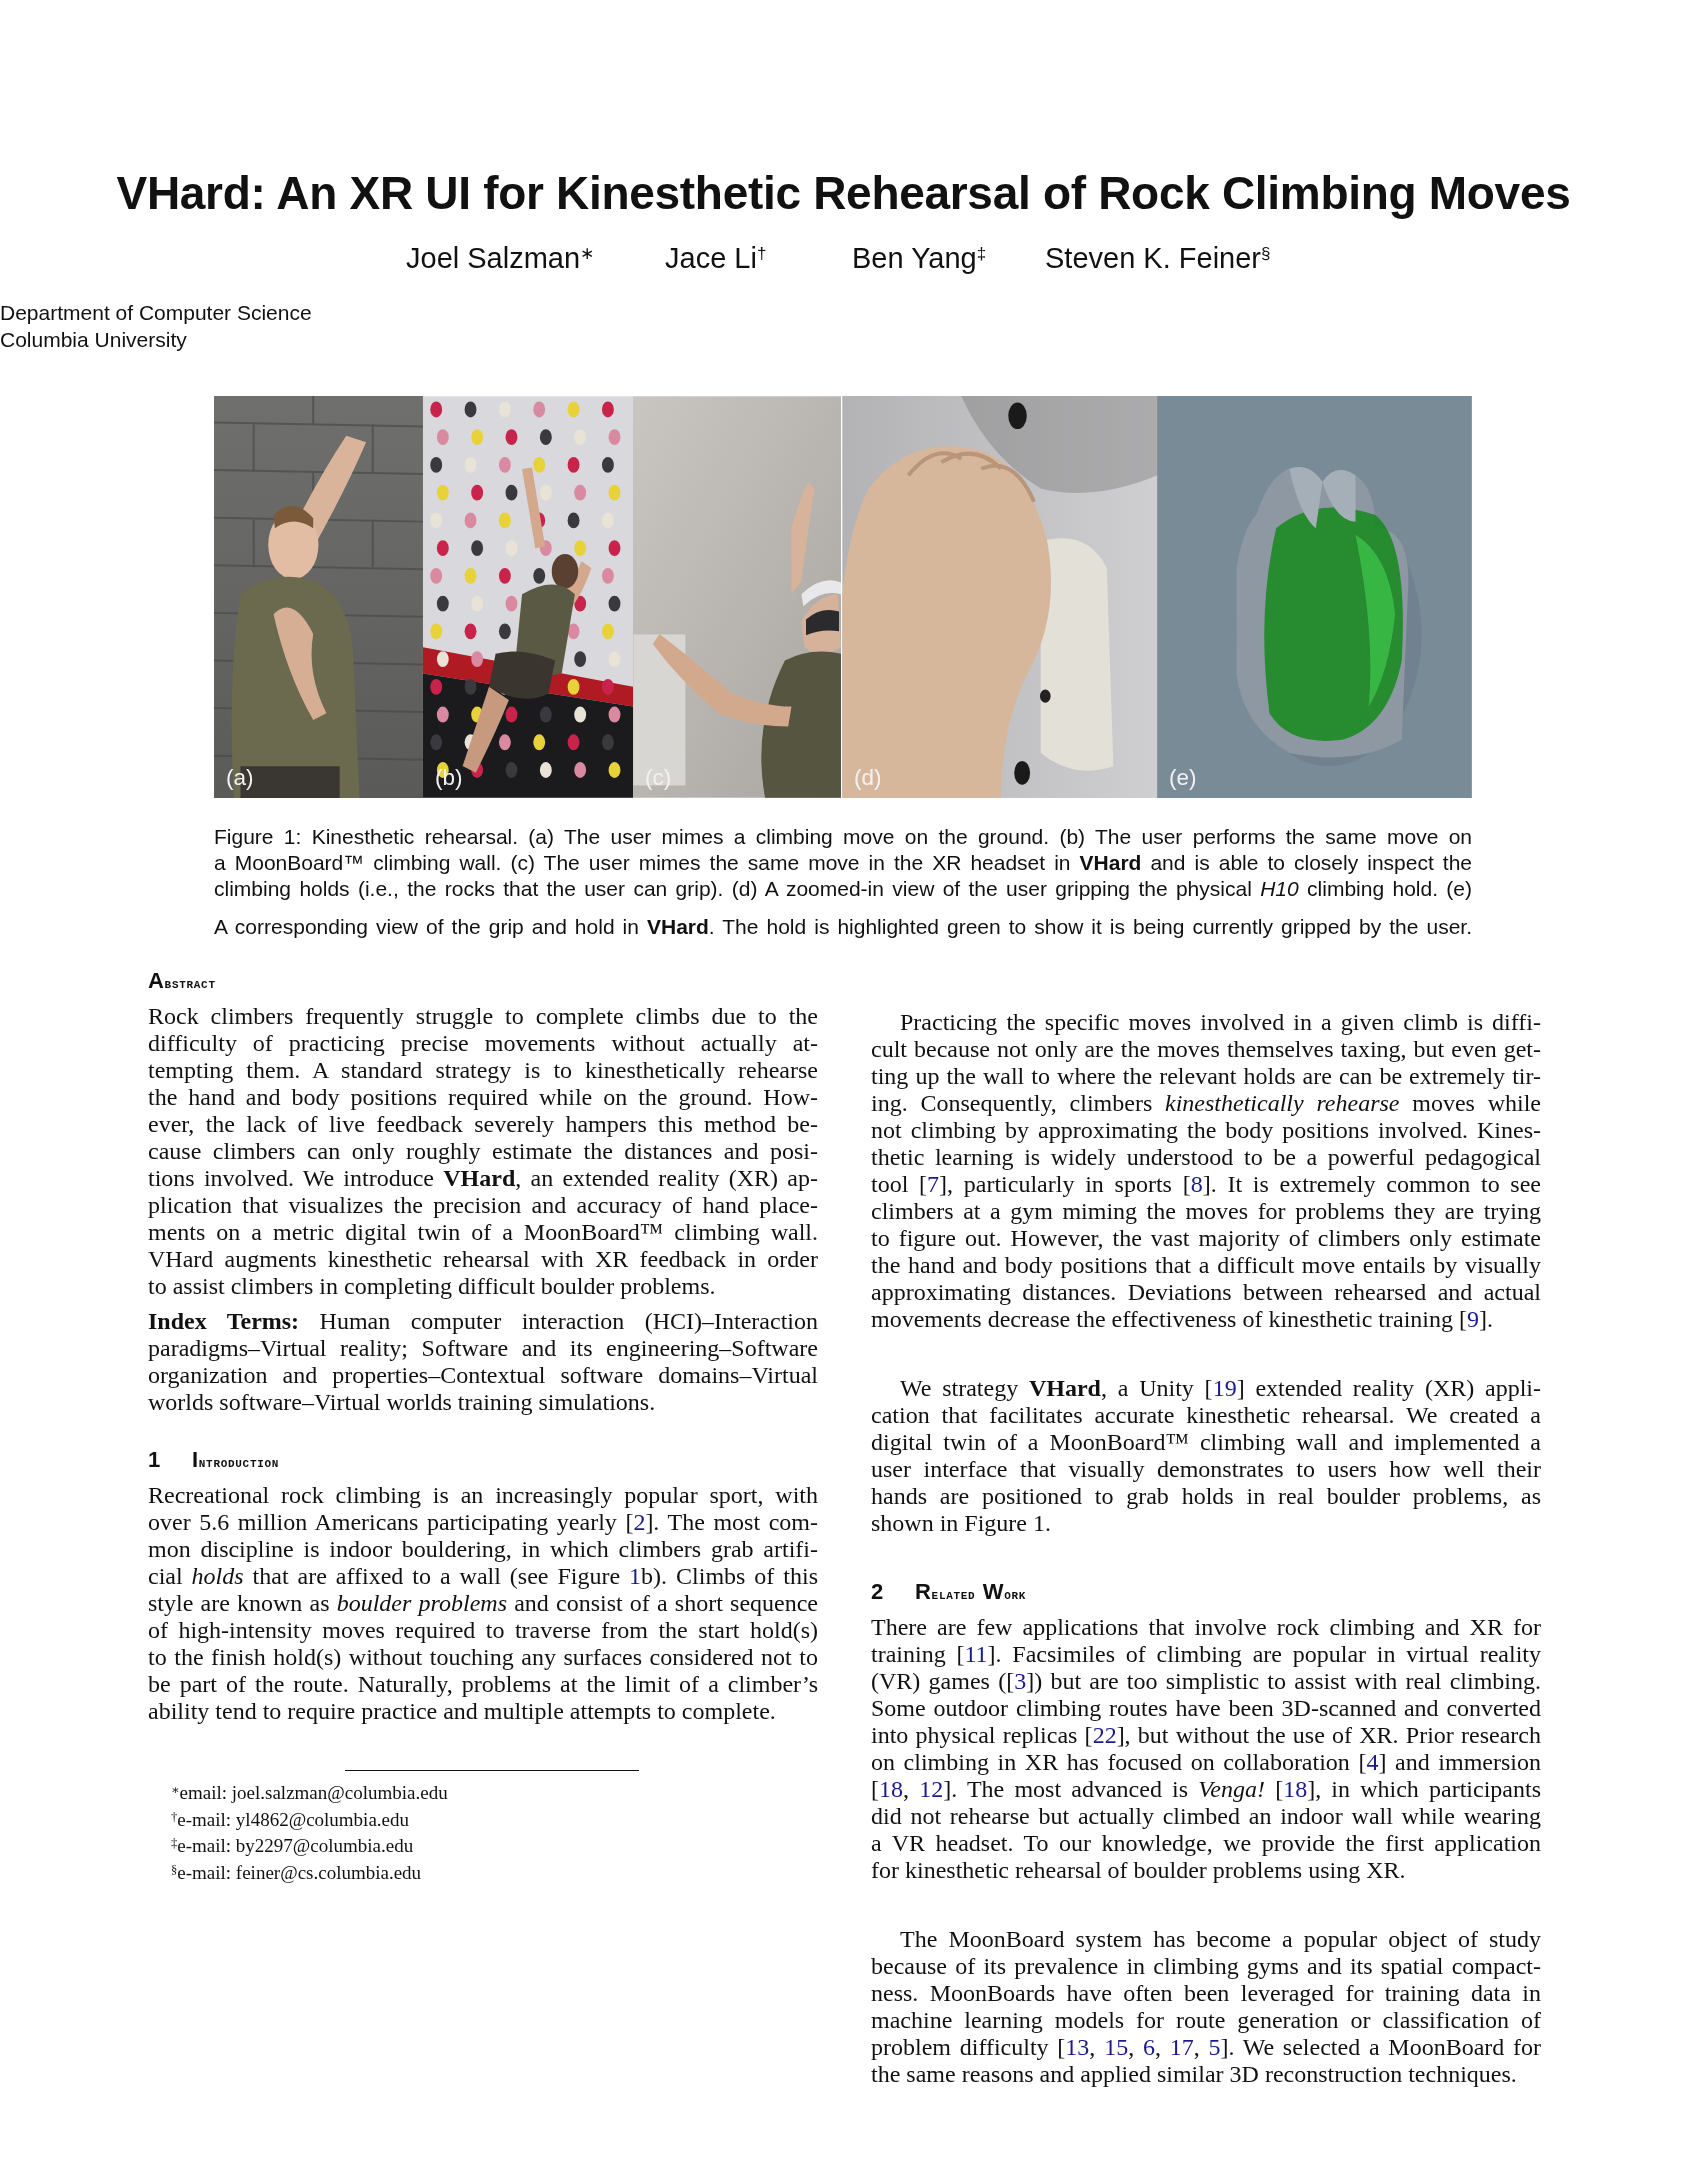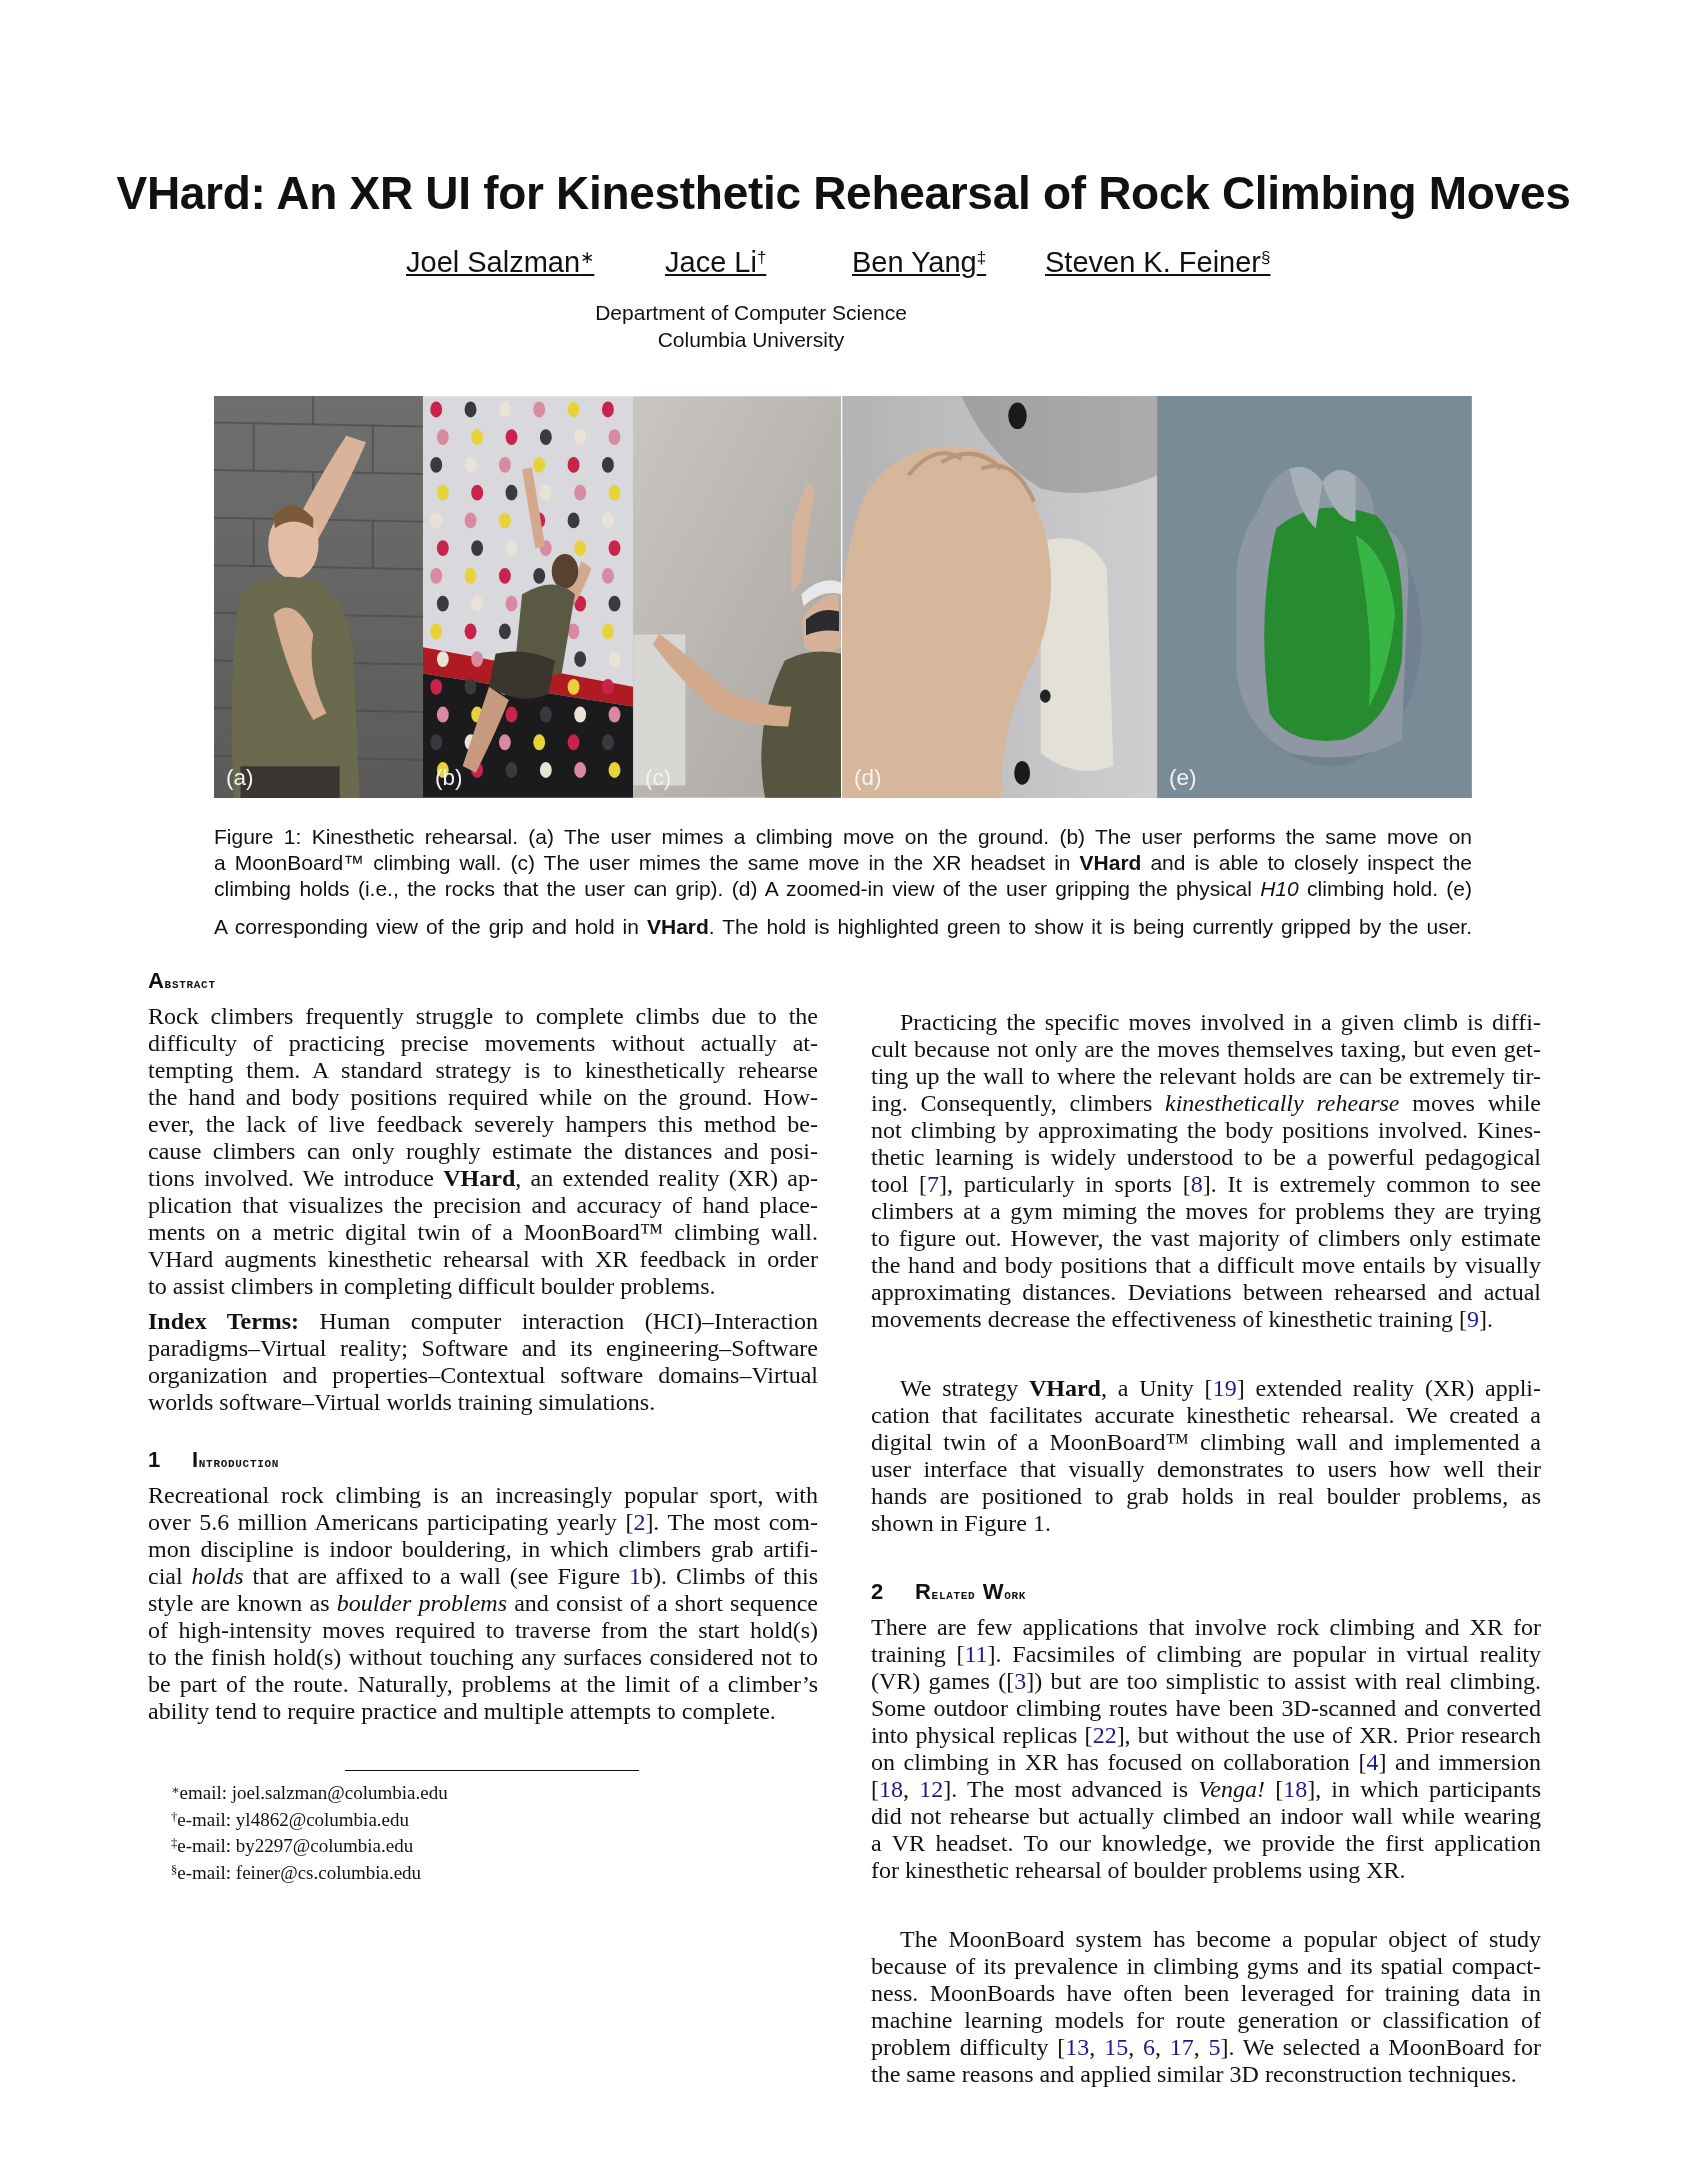--- a/index.html
+++ b/index.html
@@ -3,23 +3,23 @@
 <meta charset="utf-8">
 <style>
   html, body { margin: 0; padding: 0; background: #ffffff; }
   body { width: 1687px; height: 2183px; position: relative; overflow: hidden; color: #111; }
   .sans { font-family: "Liberation Sans", "DejaVu Sans", sans-serif; }
   .serif { font-family: "Liberation Serif", "DejaVu Serif", serif; }
 
   #title { position: absolute; left: 0; width: 1687px; top: 167px; text-align: center;
            font-size: 46px; font-weight: bold; letter-spacing: -0.3px; line-height: 53px; }
   #authors { position: absolute; top: 238px; left: 0; width: 1687px; height: 40px; }
-  .author { position: absolute; font-size: 29px; line-height: 48px; white-space: nowrap; text-decoration: underline; }
+  .author { position: absolute; font-size: 29px; line-height: 40px; white-space: nowrap; }
   .author sup { font-size: 17px; position: relative; top: -4px; vertical-align: top; }
-  #affil { position: absolute; top: 300px; left: 0; width: 1502px; text-align: center;
+  #affil { position: absolute; top: 300px; left: 0; width: 1502px; 
            font-size: 21px; line-height: 26.5px; }
 
   #figure { position: absolute; left: 214px; top: 396px; width: 1258px; height: 402px; overflow: hidden; }
   .panel { position: absolute; top: 0; height: 402px; overflow: hidden; }
   .panel-label { position: absolute; bottom: 6.6px; left: 12px; color: #f2f2f2;
                  font-size: 22.5px; line-height: 26.5px; }
 
   #caption { position: absolute; left: 214px; top: 824px; width: 1258px;
              font-size: 21px; line-height: 26px; }
   .cline { display: block; white-space: nowrap; text-align: justify; text-align-last: justify; height: 26px; }

